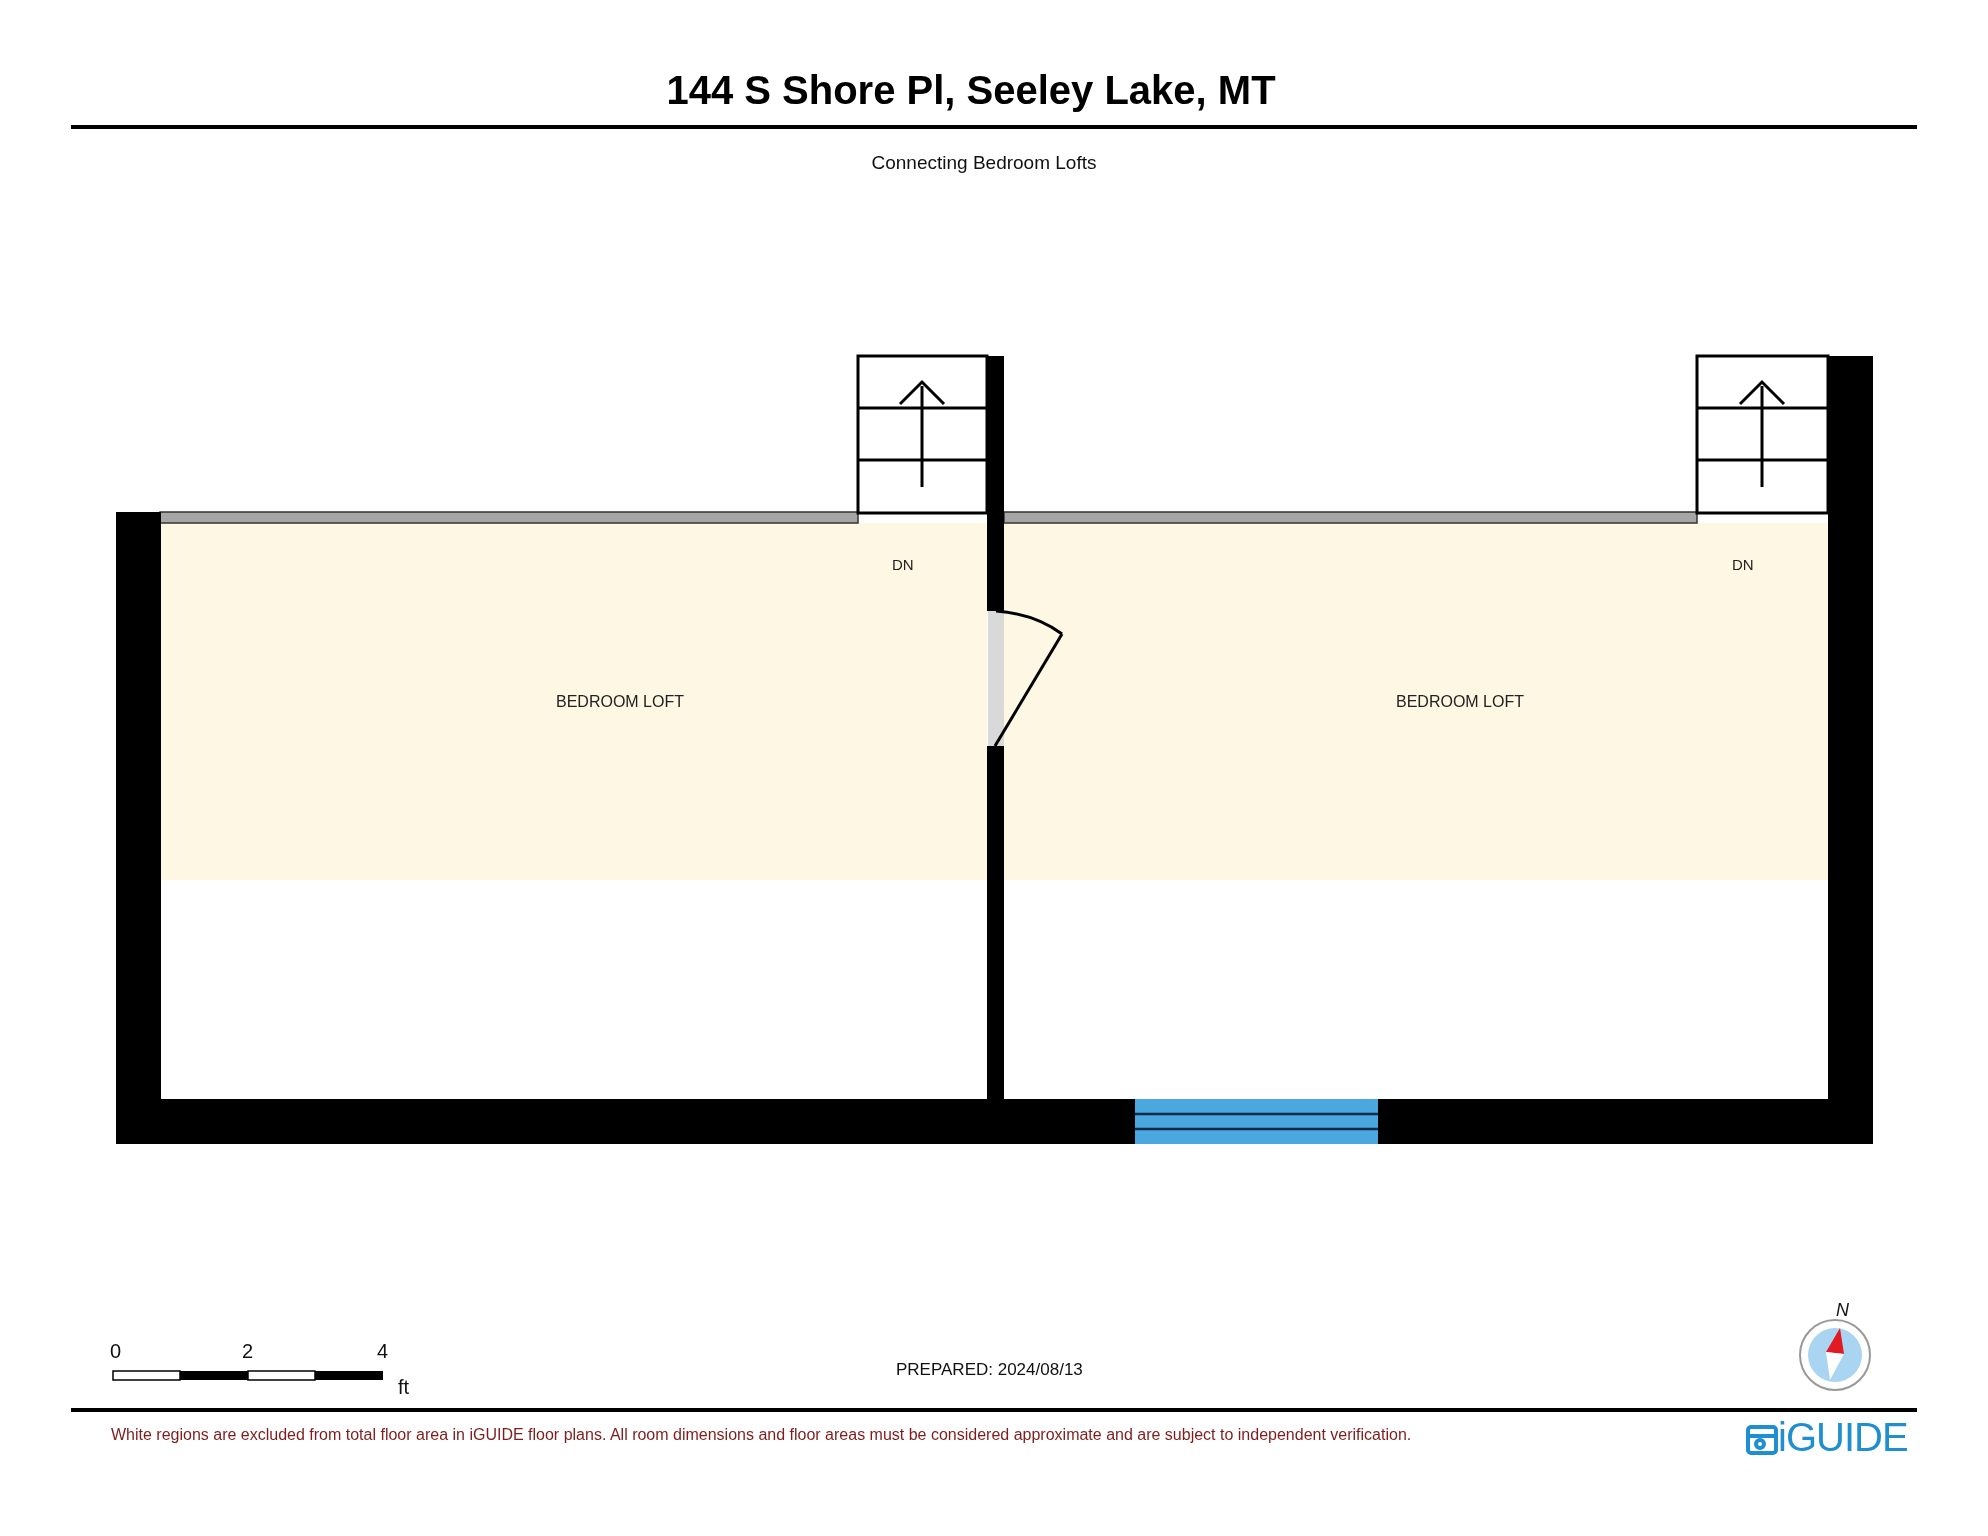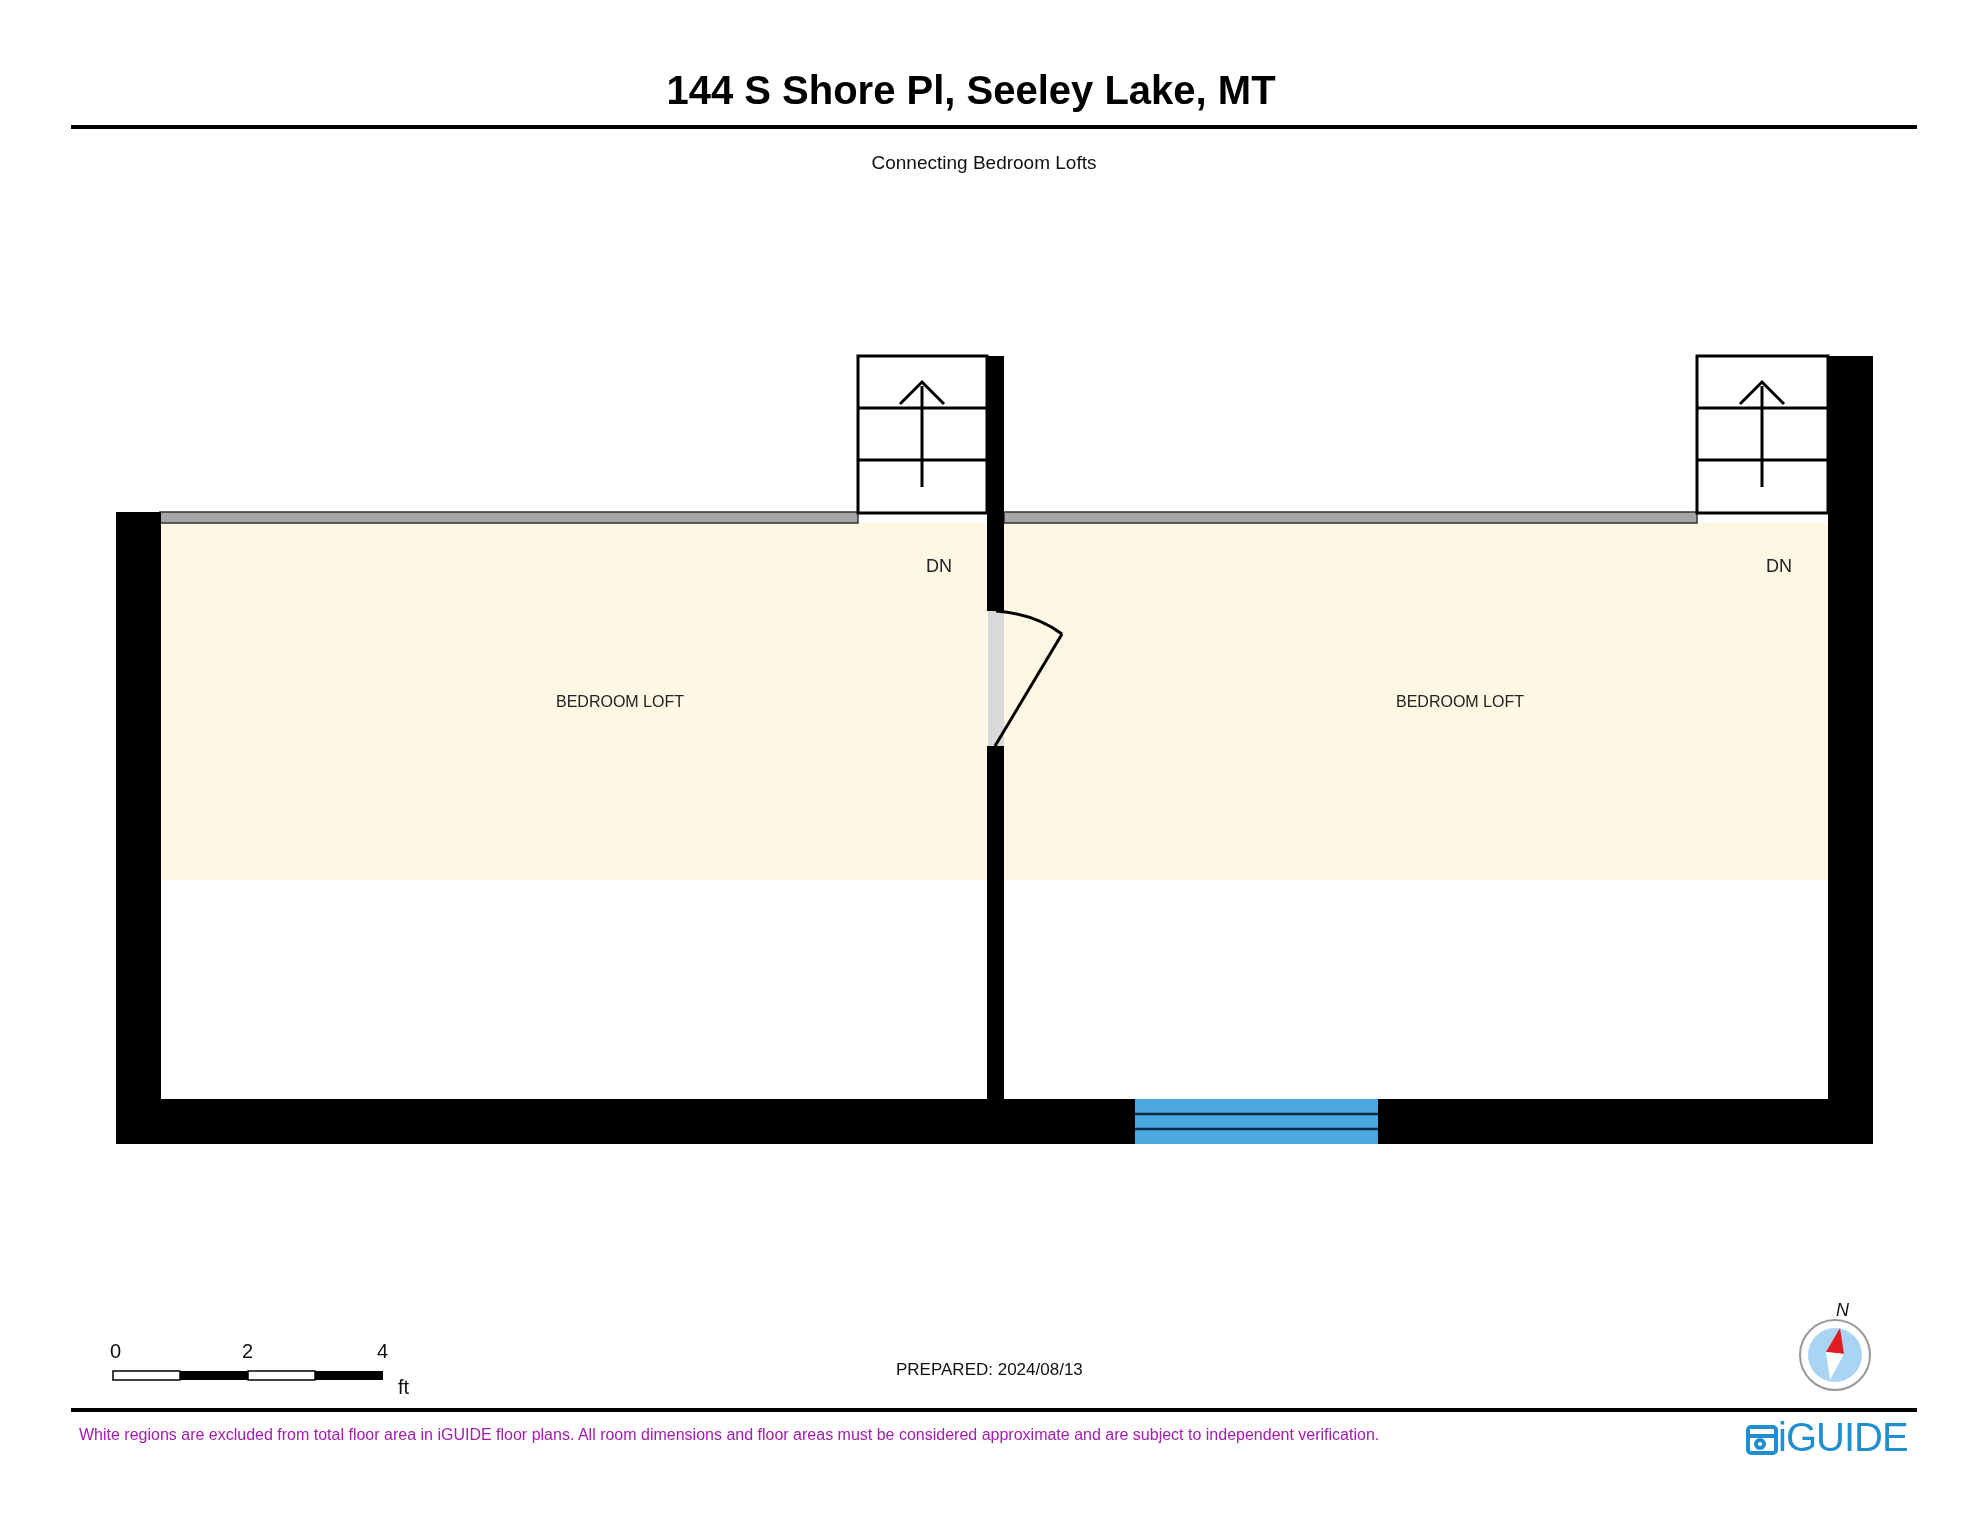--- a/index.html
+++ b/index.html
@@ -14,24 +14,24 @@
       left: 0; width: 1942px; top: 68px; text-align: center;
       font-size: 40px; font-weight: bold; color: #000; letter-spacing: 0px;
     }
     .rule { background: #000; }
     .subtitle {
       left: 0; width: 1968px; top: 152px; text-align: center;
       font-size: 19px; font-weight: normal; color: #111;
     }
     svg.plan { position: absolute; left: 0; top: 0; }
     .room-label { font-size: 16px; color: #222; text-align: center; }
-    .dn-label { font-size: 18px; color: #222; text-align: right; }
+    .dn-label { font-size: 15px; color: #222; text-align: left; }
     .scale-num { font-size: 20px; color: #111; }
     .prepared { font-size: 17px; color: #111; }
-    .footer-note { font-size: 16px; color: #a21caf; }
+    .footer-note { font-size: 16px; color: #7f1d1d; margin-left: 32px; }
     .logo-text { font-size: 40px; color: #1f8fcf; letter-spacing: -1px; }
     .compass-n { font-size: 18px; font-style: italic; color: #111; }
   </style>
 </head>
 <body>
 
 <div class="abs title">144 S Shore Pl, Seeley Lake, MT</div>
 <div class="abs rule" style="left:71px; top:125px; width:1846px; height:4px;"></div>
 <div class="abs subtitle">Connecting Bedroom Lofts</div>
 

